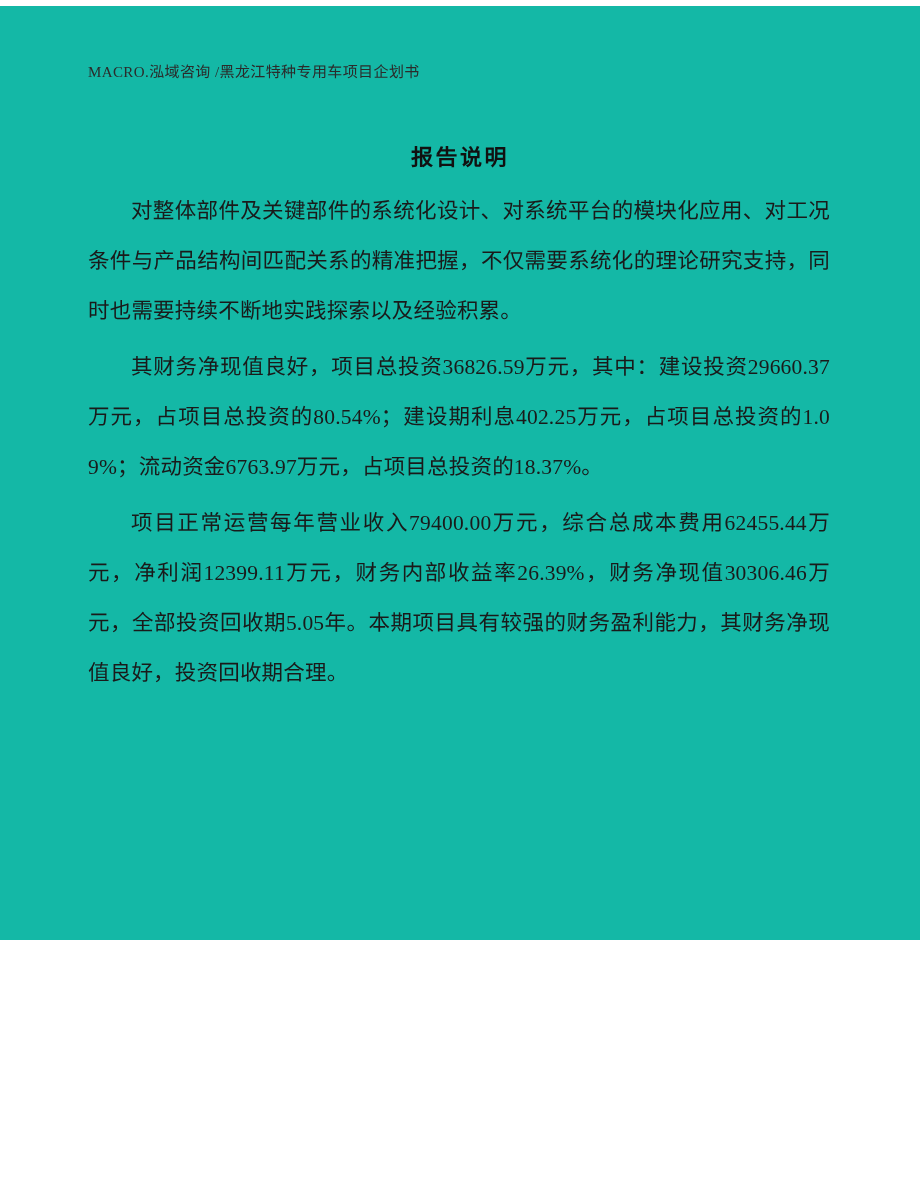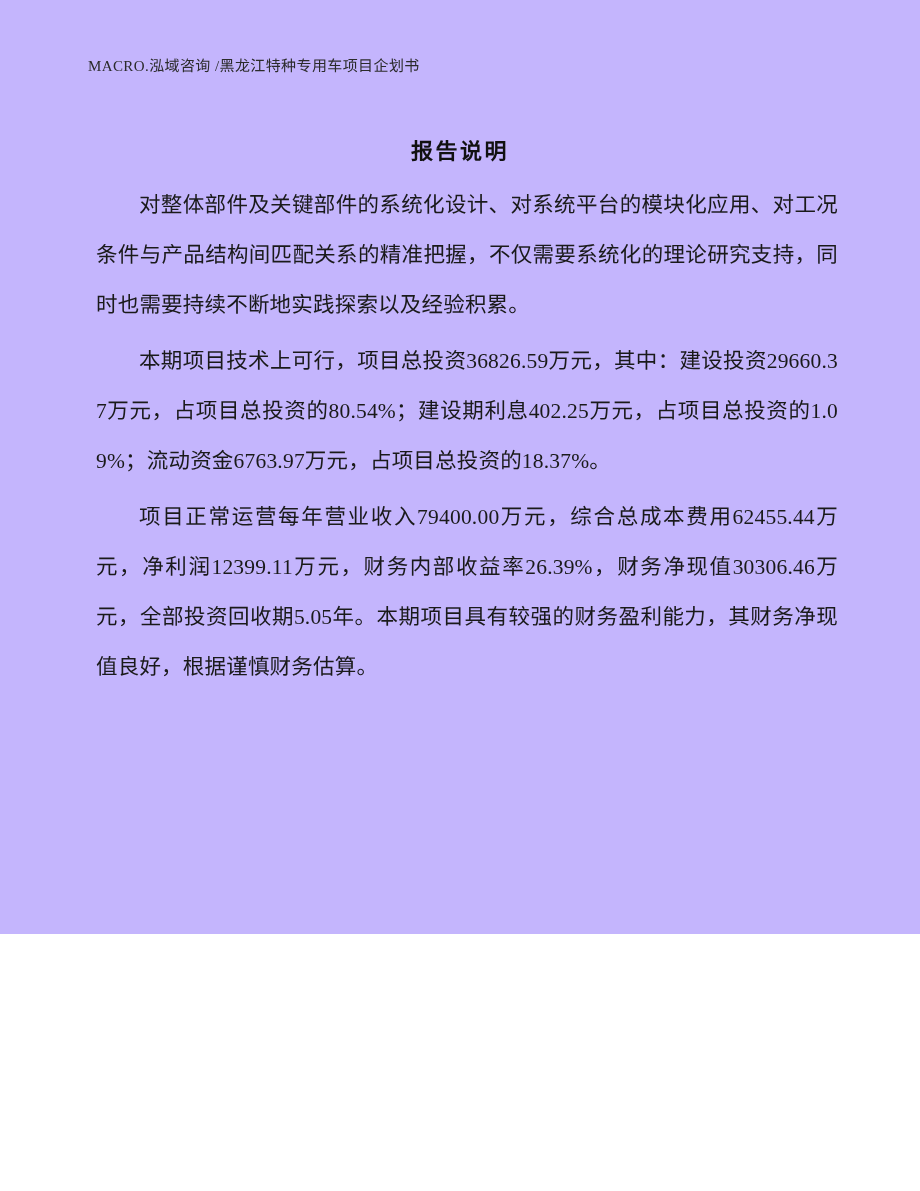--- a/index.html
+++ b/index.html
@@ -10,22 +10,22 @@
   }
   body {
     font-family: "Liberation Serif", "DejaVu Serif", serif;
     color: #1a1a1a;
     -webkit-font-smoothing: antialiased;
   }
   .page {
     position: relative;
     width: 920px;
     height: 934px;
-    margin: 0 auto;
-    background: #c4b5fd;
+    margin: 6px auto;
+    background: #14b8a6;
     overflow: hidden;
     box-sizing: border-box;
   }
   
   .page-header {
     position: absolute;
     left: 88px;
     top: 56px;
     width: 744px;
     font-size: 15px;
@@ -44,21 +44,21 @@
     text-align: center;
     font-size: 22px;
     line-height: 38px;
     font-weight: bold;
     letter-spacing: 2.5px;
     color: #111111;
   }
   
   .body-wrap {
     position: absolute;
-    left: 96px;
+    left: 88px;
     top: 180px;
     width: 742px;
   }
   p.para {
     margin: 0 0 6px 0;
     font-size: 21.5px;
     line-height: 50px;
     text-align: justify;
     text-justify: inter-ideograph;
     text-indent: 2em;
@@ -74,17 +74,17 @@
 <div class="page">
 
   <div class="page-header">
     <span class="brand">MACRO.泓域咨询 /黑龙江特种专用车项目企划书</span>
   </div>
 
   <h1 class="doc-title">报告说明</h1>
 
   <div class="body-wrap">
     <p class="para">对整体部件及关键部件的系统化设计、对系统平台的模块化应用、对工况条件与产品结构间匹配关系的精准把握，不仅需要系统化的理论研究支持，同时也需要持续不断地实践探索以及经验积累。</p>
-    <p class="para">本期项目技术上可行，项目总投资36826.59万元，其中：建设投资29660.37万元，占项目总投资的80.54%；建设期利息402.25万元，占项目总投资的1.09%；流动资金6763.97万元，占项目总投资的18.37%。</p>
-    <p class="para">项目正常运营每年营业收入79400.00万元，综合总成本费用62455.44万元，净利润12399.11万元，财务内部收益率26.39%，财务净现值30306.46万元，全部投资回收期5.05年。本期项目具有较强的财务盈利能力，其财务净现值良好，根据谨慎财务估算。</p>
+    <p class="para">其财务净现值良好，项目总投资36826.59万元，其中：建设投资29660.37万元，占项目总投资的80.54%；建设期利息402.25万元，占项目总投资的1.09%；流动资金6763.97万元，占项目总投资的18.37%。</p>
+    <p class="para">项目正常运营每年营业收入79400.00万元，综合总成本费用62455.44万元，净利润12399.11万元，财务内部收益率26.39%，财务净现值30306.46万元，全部投资回收期5.05年。本期项目具有较强的财务盈利能力，其财务净现值良好，投资回收期合理。</p>
   </div>
 
 </div>
 
 </body></html>

